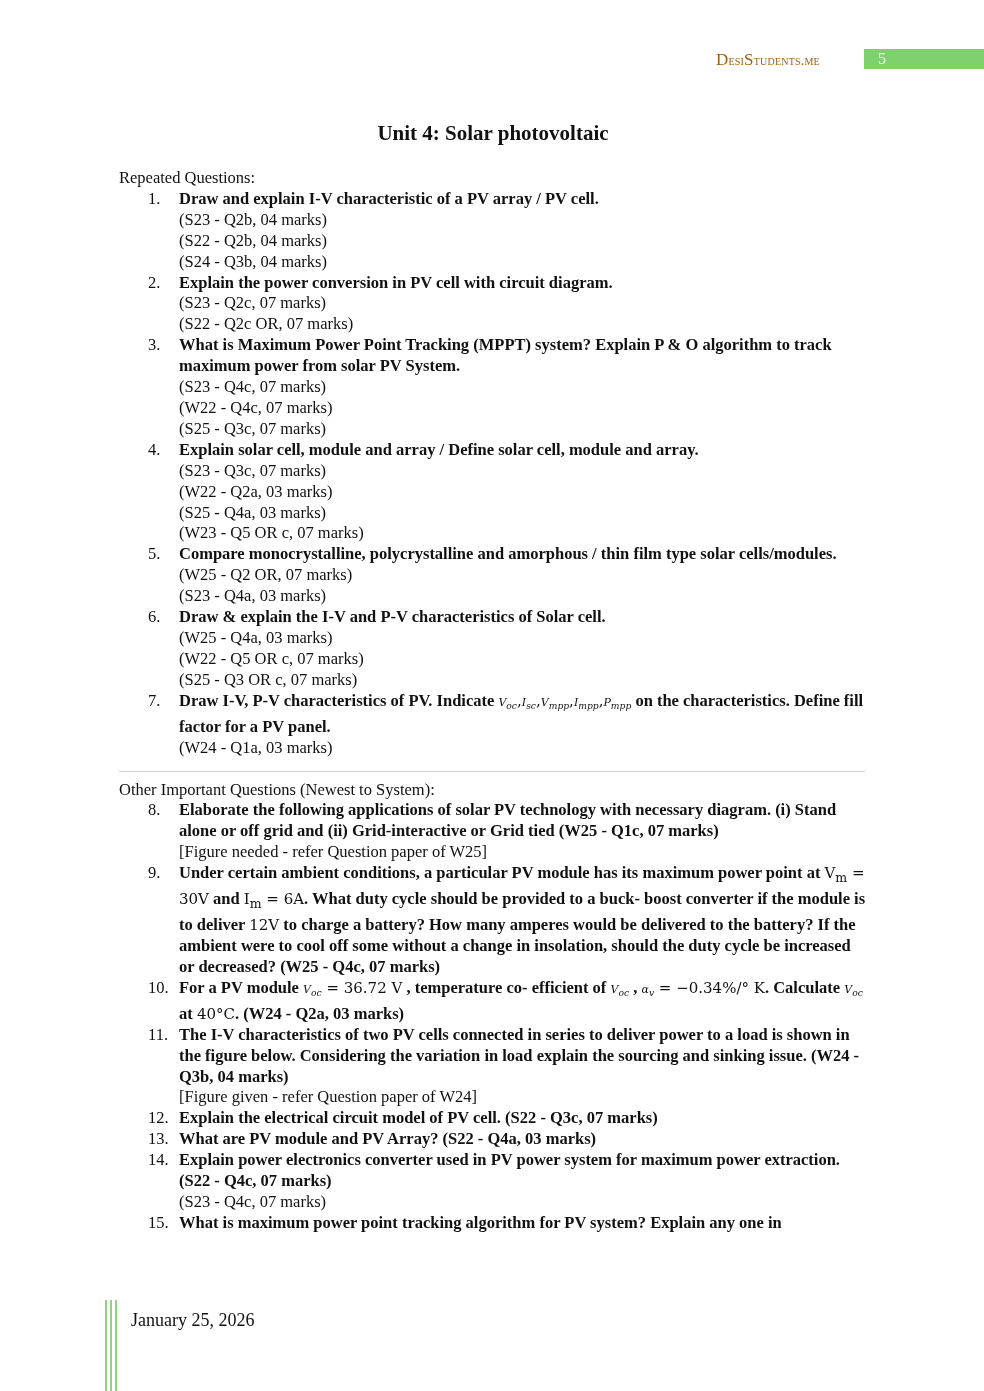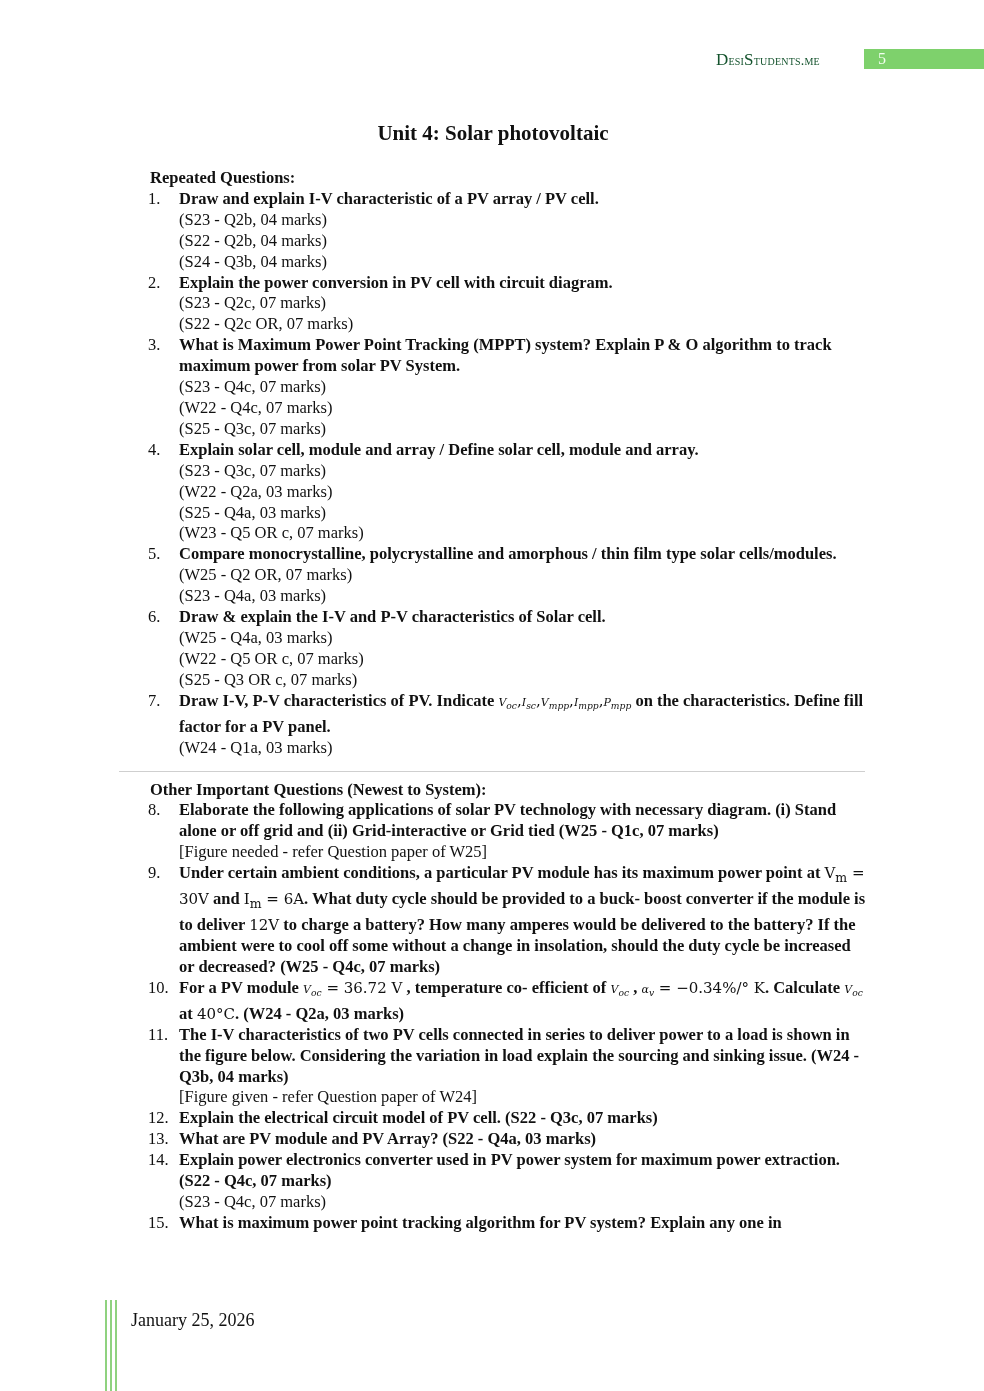--- a/index.html
+++ b/index.html
@@ -2,38 +2,38 @@
 <html><head>
 <meta charset="utf-8">
 <style>
   html, body { margin: 0; padding: 0; background: #ffffff; }
   body {
     width: 984px; height: 1391px; position: relative; overflow: hidden;
     font-family: "Liberation Serif", "DejaVu Serif", serif; color: #111;
   }
   .header-brand {
     position: absolute; top: 50px; left: 716px;
-    font-size: 14px; color: #14532d; letter-spacing: 0.2px;
+    font-size: 14px; color: #a16207; letter-spacing: 0.2px;
     font-variant: small-caps;
   }
   .header-brand .big { font-size: 17px; }
   .page-badge {
     position: absolute; top: 49px; left: 864px; width: 120px; height: 20px;
     background: #7ed16c; color: #f2fff0; font-size: 16px; line-height: 20px;
     padding-left: 14px; box-sizing: border-box;
   }
   .title {
     position: absolute; top: 121px; left: 1px; width: 984px; text-align: center;
     font-weight: bold; font-size: 21px;
   }
   .content {
     position: absolute; top: 168px; left: 119px; width: 750px;
     font-size: 16.5px; line-height: 20.9px;
   }
-  .section-heading { font-weight: bold; margin-left: 31px; }
+  .section-heading { font-weight: normal; }
   ol.qlist { list-style: none; margin: 0; padding: 0; }
   ol.qlist li { position: relative; padding-left: 60px; }
   .qnum { position: absolute; left: 29px; width: 28px; text-align: left; }
   .qtext { font-weight: bold; }
   .ref { font-weight: bold; }
   .refline { display: block; font-weight: normal; }
   .math { font-family: "DejaVu Serif", serif; font-style: italic; font-weight: normal; font-size: 11px; }
   .mathn { font-family: "DejaVu Serif", serif; font-weight: normal; font-size: 15px; }
   .divider {
     height: 0; border-top: 1.5px solid #cfcfcf; margin: 12px 0 8px 0; width: 746px;

